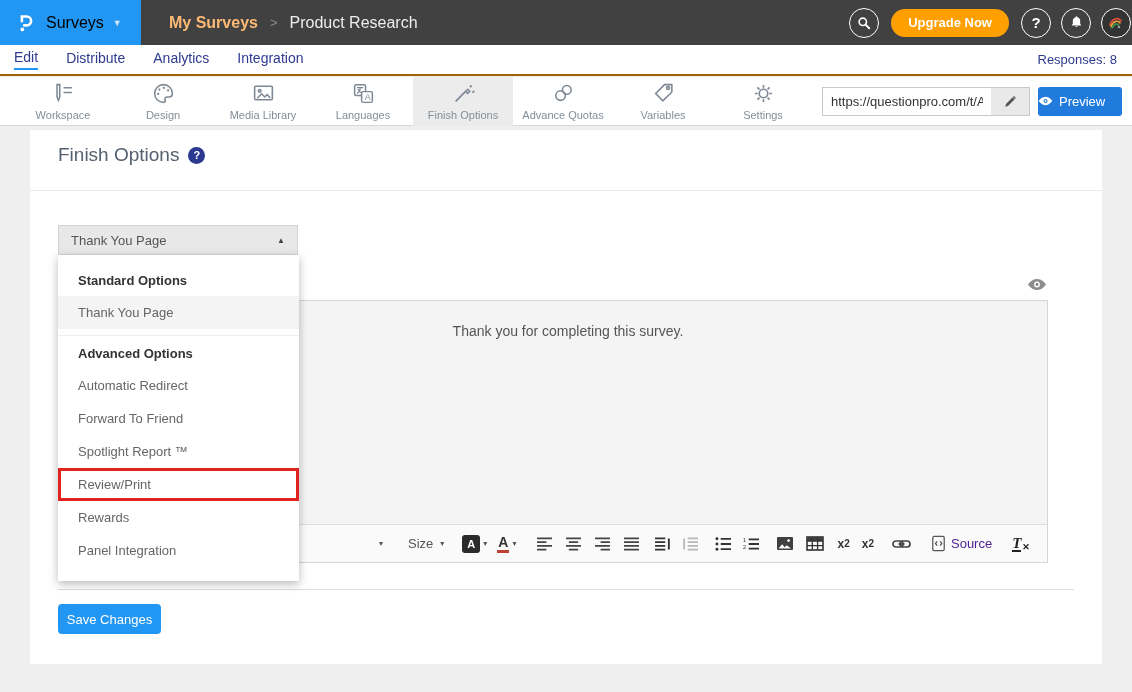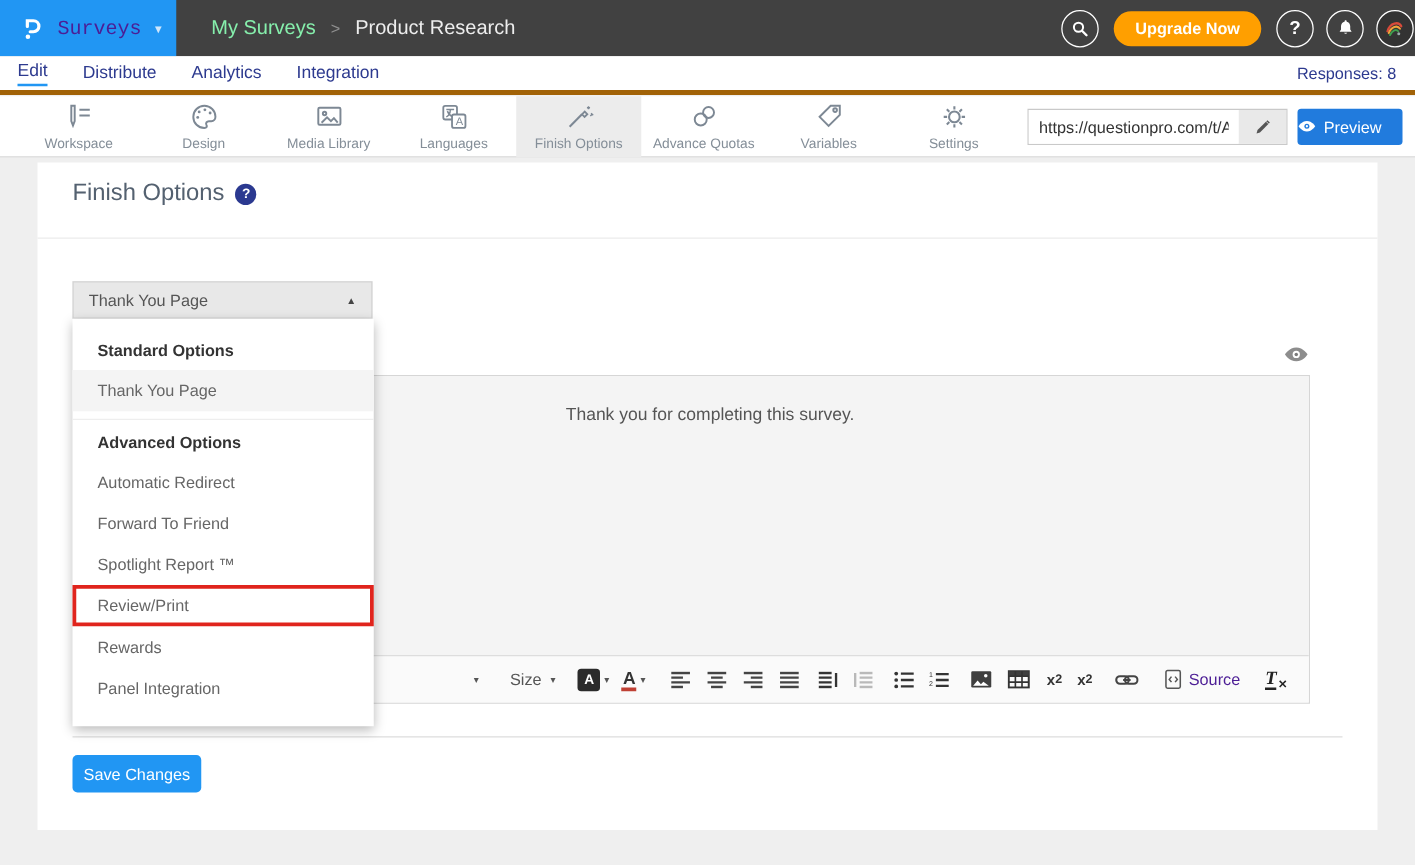--- a/index.html
+++ b/index.html
@@ -2,33 +2,33 @@
 <html><head>
 <meta charset="utf-8">
 <style>
   * { margin:0; padding:0; box-sizing:border-box; }
   html,body { width:1132px; height:692px; overflow:hidden;
     font-family:"Liberation Sans", sans-serif; background:#efefef; }
 
   
   .topbar { position:absolute; left:0; top:0; width:1132px; height:45px; background:#414141; display:flex; align-items:center; }
   .brand { width:141px; height:45px; background:#2196f3; display:flex; align-items:center; padding-left:15px; flex:none; cursor:pointer; }
-  .brand-label { color:#4c1d95; font-size:16px; margin-left:9px;font-family:Liberation Mono, monospace; }
+  .brand-label { color:#000000; font-size:16px; margin-left:9px; }
   .brand-caret { color:#cfe6fb; font-size:9px; margin-left:9px; }
   .crumbs { display:flex; align-items:center; margin-left:28px; font-size:16px; }
-  .crumb-parent { color:#86efac; cursor:pointer; }
+  .crumb-parent { color:#fdba74; cursor:pointer;font-weight:bold; }
   .crumb-sep { color:#8f8f8f; margin:0 12px; font-size:13px; }
   .crumb-current { color:#ededed; }
   .top-right { margin-left:auto; display:flex; align-items:center; gap:10px; padding-right:1px; }
   .circle-btn { width:30px; height:30px; border:1.6px solid #fff; border-radius:50%; display:flex; align-items:center; justify-content:center; cursor:pointer; color:#fff; font-weight:bold; font-size:15px; }
   .upgrade-btn { height:28px; border-radius:14px; background:#ff9f00; color:#fff; font-size:13px; font-weight:bold; display:flex; align-items:center; padding:0 17px; cursor:pointer; border:none; margin:0 2px; }
   .avatar { width:30px; height:30px; border:1.6px solid #fff; border-radius:50%; background:#333; overflow:hidden; display:flex; align-items:center; justify-content:center; cursor:pointer; }
 
   
-  .tabrow { position:absolute; left:0; top:45px; width:1132px; height:31px; background:#fff; border-bottom:4px solid #a16207; display:flex; align-items:center; }
+  .tabrow { position:absolute; left:0; top:45px; width:1132px; height:31px; background:#fff; border-bottom:2px solid #a16207; display:flex; align-items:center; }
   .tab { font-size:14px; color:#2d3a8f; margin-left:28px; padding-bottom:3px; cursor:pointer; }
   .tab:first-child { margin-left:14px; }
   .tab.active { border-bottom:2px solid #2196f3; }
   .responses { margin-left:auto; margin-right:15px; font-size:13px; color:#2d3a8f; }
 
   
   .ribbon { position:absolute; left:0; top:77px; width:1132px; height:49px; background:#fff; border-bottom:1px solid #d8d8d8; display:flex; align-items:center; padding-left:13px; }
   .ribbon-item { width:100px; height:49px; display:flex; flex-direction:column; align-items:center; justify-content:center; cursor:pointer; flex:none; }
   .ribbon-item.active { background:#ececec; }
   .ribbon-label { font-size:11px; color:#848e98; margin-top:3px; white-space:nowrap; }

